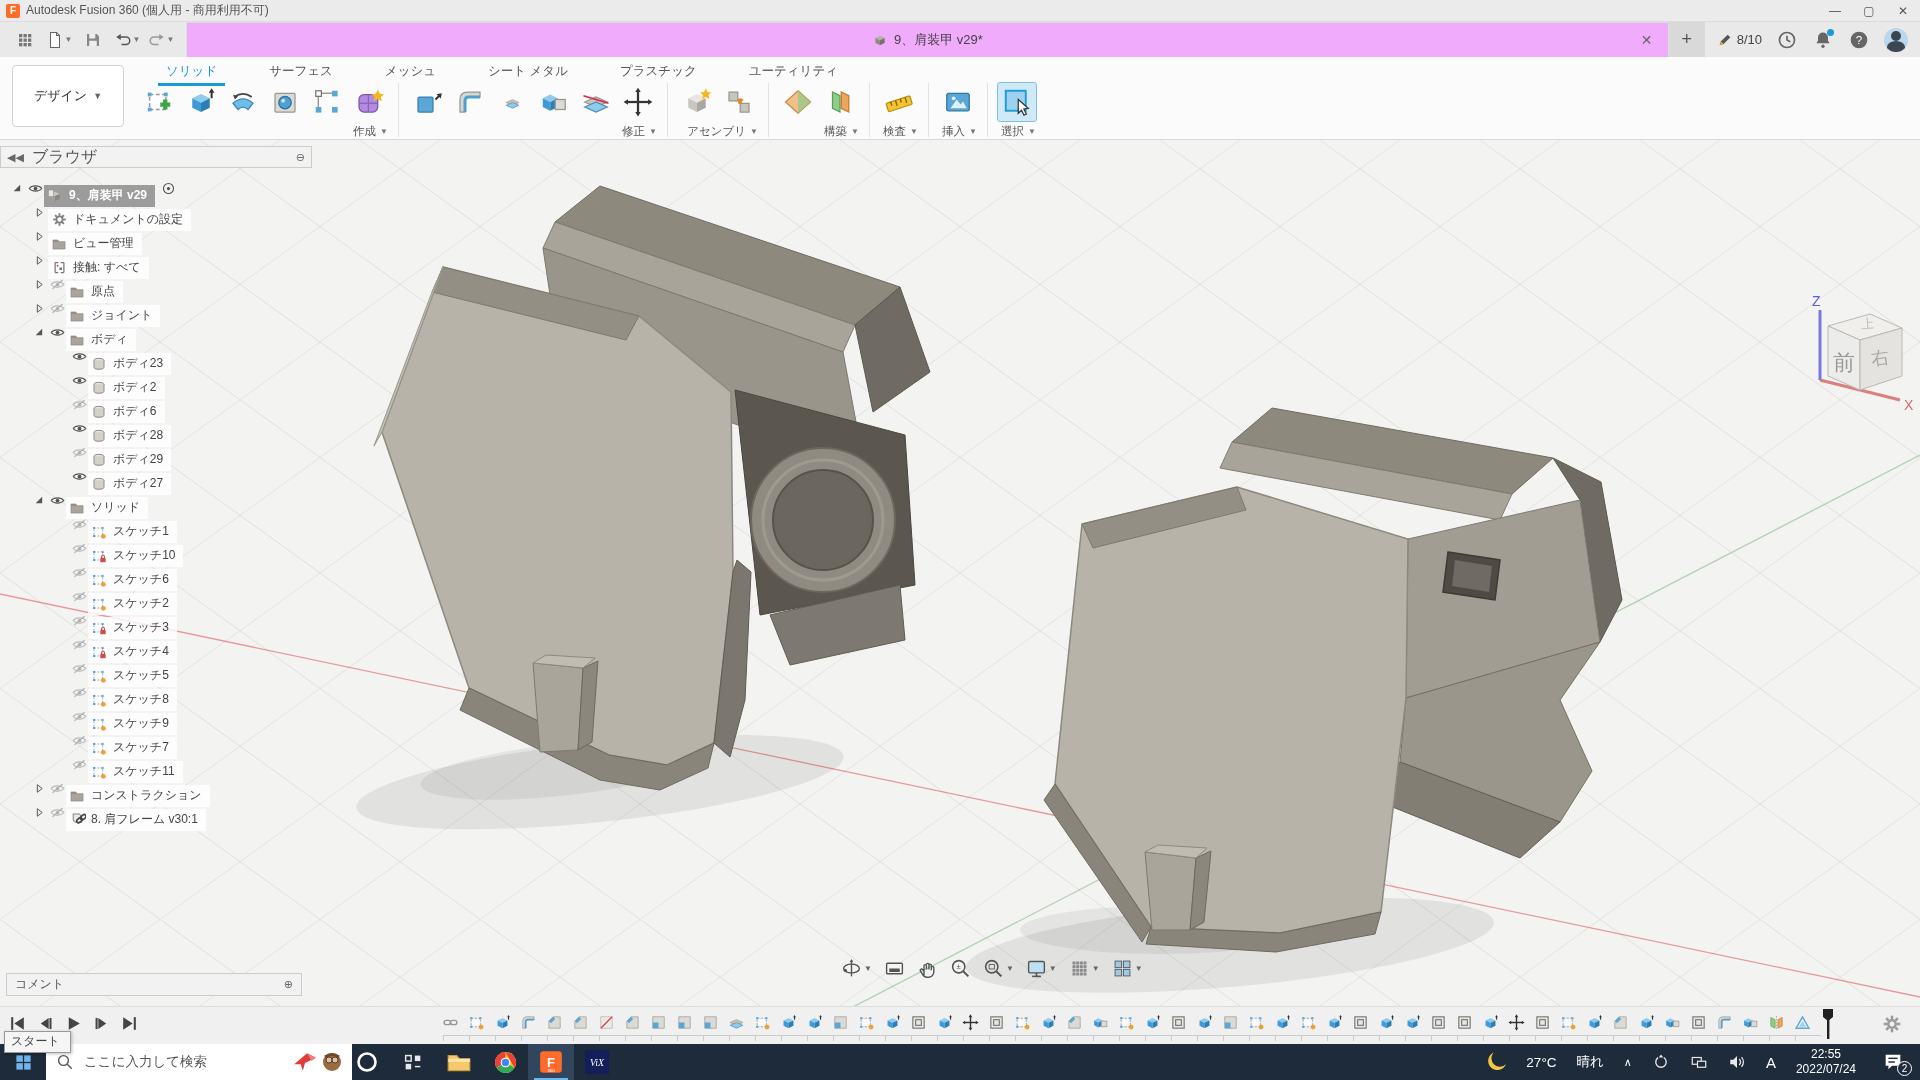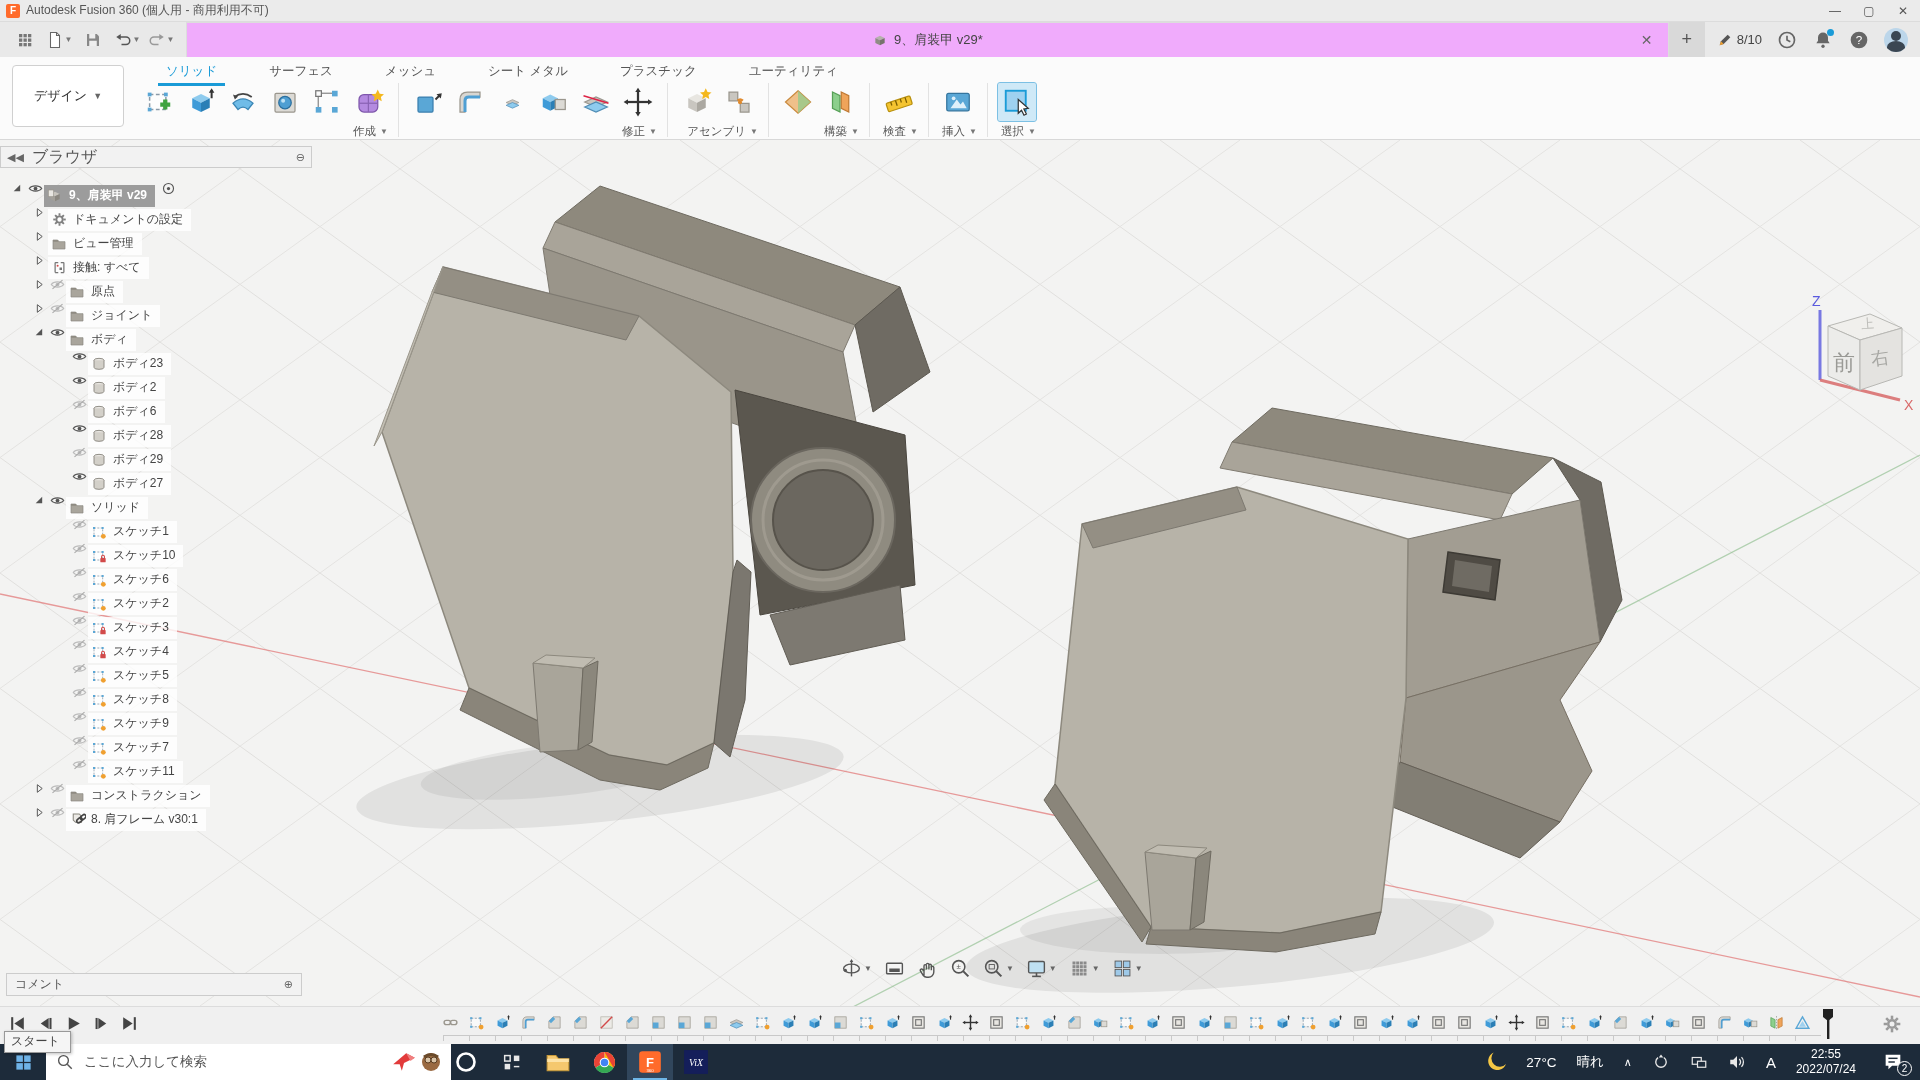--- a/index.html
+++ b/index.html
@@ -98,21 +98,21 @@
   .tlslot { width:26px; height:24px; display:flex; align-items:center; justify-content:center; }
   #tl-ticks { position:absolute; left:443px; top:28px; height:6px; border-top:1px solid #c9c9c9;
     background:repeating-linear-gradient(to right,#c9c9c9 0 1px,transparent 1px 26px); }
   #playhead { position:absolute; top:2px; width:14px; height:30px; }
   #tl-gear { position:absolute; right:18px; top:7px; }
 
   
   #taskbar { position:absolute; left:0; top:1044px; width:1920px; height:36px; background:#1d2b3a;
     display:flex; align-items:center; }
   #startbtn { width:46px; height:36px; display:flex; align-items:center; justify-content:center; }
-  #searchbox { width:405px; height:36px; background:#fff; display:flex; align-items:center; gap:10px; padding:0 10px; }
+  #searchbox { width:306px; height:36px; background:#fff; display:flex; align-items:center; gap:10px; padding:0 10px; }
   #searchbox .ph { color:#555; font-size:13.5px; }
   #search-deco { display:flex; align-items:center; margin-left:-60px; gap:2px; }
   .tb-app { width:46px; height:36px; display:flex; align-items:center; justify-content:center; position:relative; }
   .tb-app.active { background:#31465c; }
   .tb-app.active::after { content:""; position:absolute; left:6px; right:6px; bottom:0; height:2px; background:#6fb7e8; }
   #tray { margin-left:auto; display:flex; align-items:center; gap:20px; padding-right:10px; color:#fff; }
   #tray .txt { font-size:13.5px; }
   #clockblk { text-align:center; font-size:12px; line-height:1.25; }
   #notif { position:relative; width:34px; height:28px; display:flex; align-items:center; justify-content:center; }
   #notif .cnt { position:absolute; right:-2px; bottom:0; width:15px; height:15px; border:1px solid #fff;

